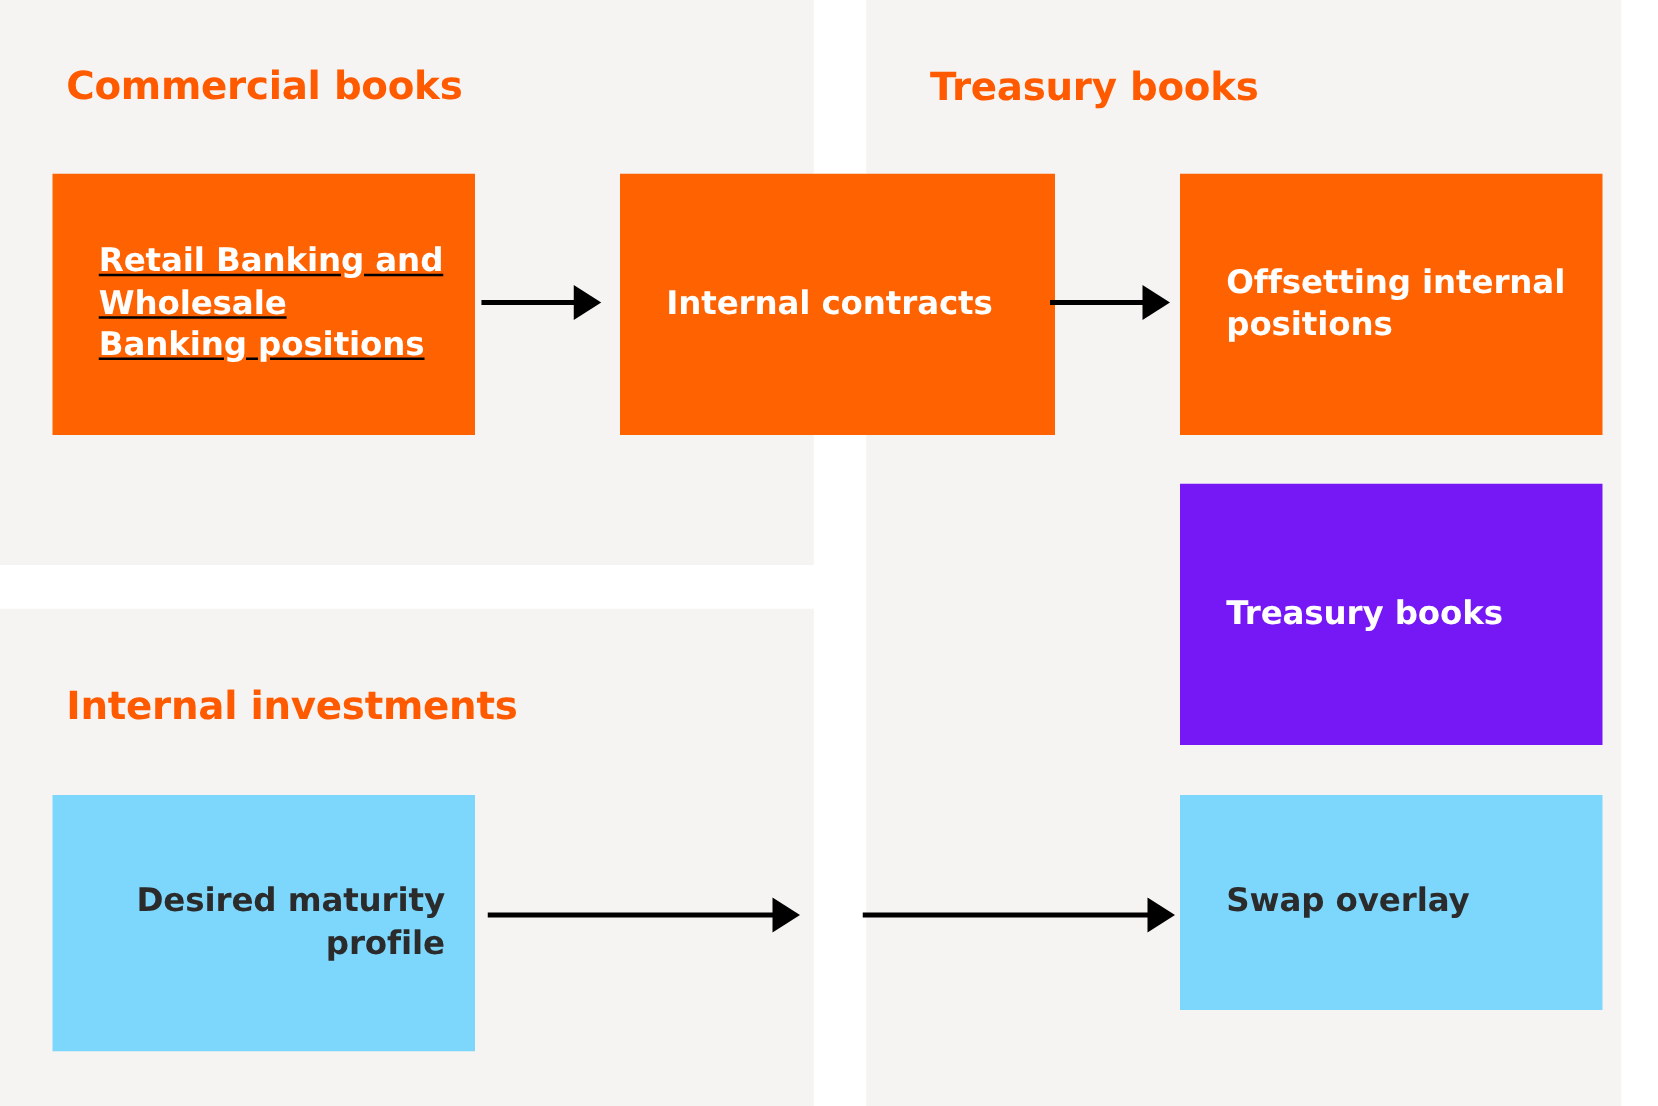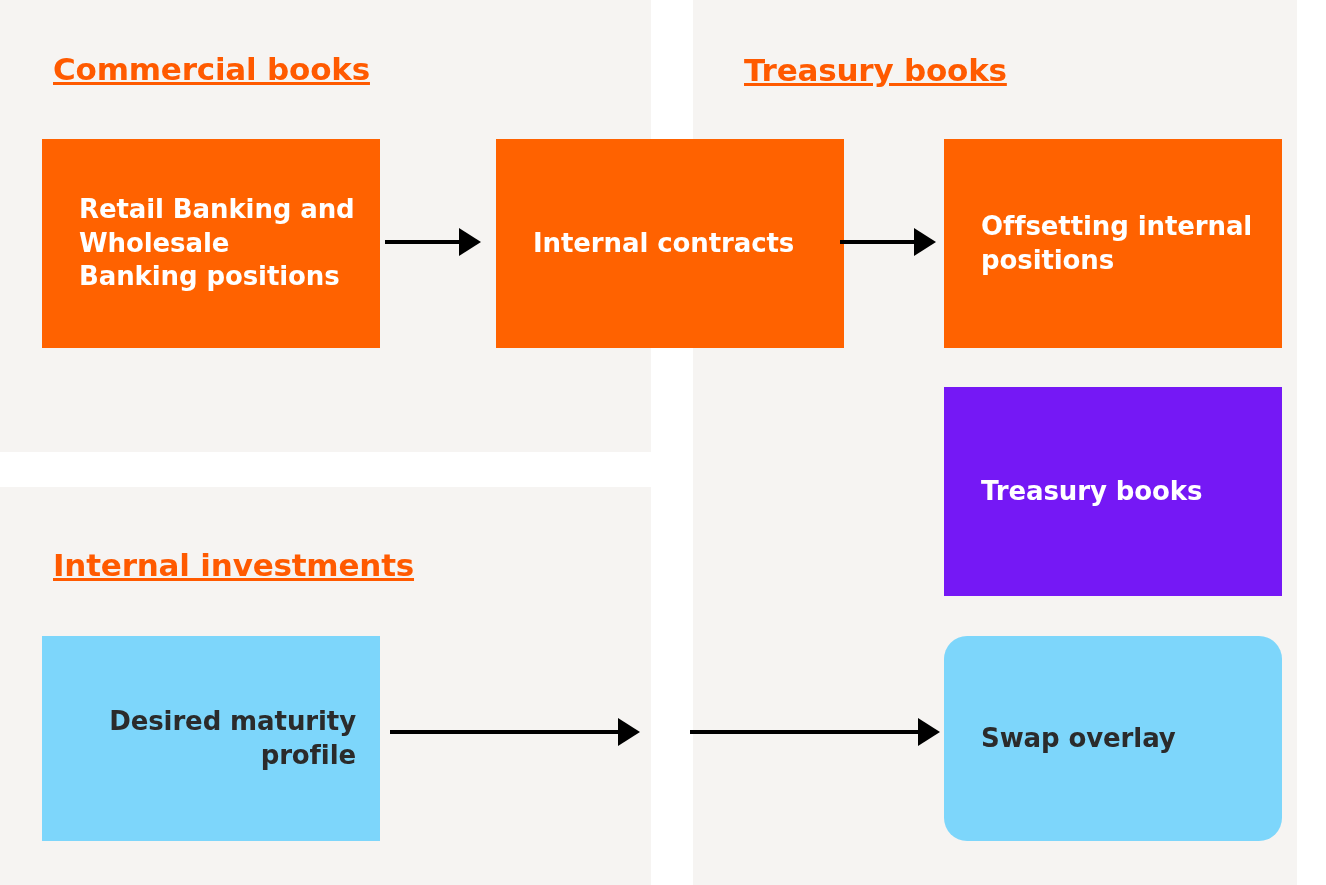--- a/index.html
+++ b/index.html
@@ -47,21 +47,20 @@
 
   
   .section-heading {
     position: absolute;
     color: #ff5a00;
     font-weight: 700;
     font-size: 31px;
     line-height: 1.15;
     letter-spacing: -0.2px;
     white-space: nowrap;
-    text-decoration: underline;
   }
   #heading-commercial { left: 53px; top: 52px; }
   #heading-capital    { left: 53px; top: 548px; }
   #heading-treasury   { left: 744px; top: 53px; }
 
   
   .node {
     position: absolute;
     box-sizing: border-box;
     display: flex;
@@ -74,26 +73,26 @@
     line-height: 1.30;
     letter-spacing: -0.1px;
   }
   .node.orange { background: #ff6200; }
   .node.orange .node-label { color: #ffffff; }
   .node.purple { background: #7518f5; }
   .node.purple .node-label { color: #ffffff; }
   .node.blue   { background: #7dd6fb; }
   .node.blue   .node-label { color: #2b2b2b; }
 
-  #node-rbwb        { left: 42px;  top: 139px; width: 338px; height: 209px; }
+  #node-rbwb        { left: 42px;  top: 139px; width: 338px; height: 209px; text-decoration: underline; }
   #node-internal    { left: 496px; top: 139px; width: 348px; height: 209px; }
   #node-offsetting  { left: 944px; top: 139px; width: 338px; height: 209px; }
   #node-treasury    { left: 944px; top: 387px; width: 338px; height: 209px; }
   #node-maturity    { left: 42px;  top: 636px; width: 338px; height: 205px; text-align: right; }
-  #node-swap        { left: 944px; top: 636px; width: 338px; height: 205px; border-radius: 23px; }
+  #node-swap        { left: 944px; top: 636px; width: 338px; height: 172px; }
 
   
   .arrow {
     position: absolute;
     display: block;
   }
   #arrow-rbwb-to-internal   { left: 385px; top: 222px;  width: 98px;  height: 40px; }
   #arrow-internal-to-offset { left: 840px; top: 222px;  width: 98px;  height: 40px; }
   #arrow-maturity-to-mid    { left: 390px; top: 712px;  width: 252px; height: 40px; }
   #arrow-mid-to-swap        { left: 690px; top: 712px;  width: 252px; height: 40px; }

